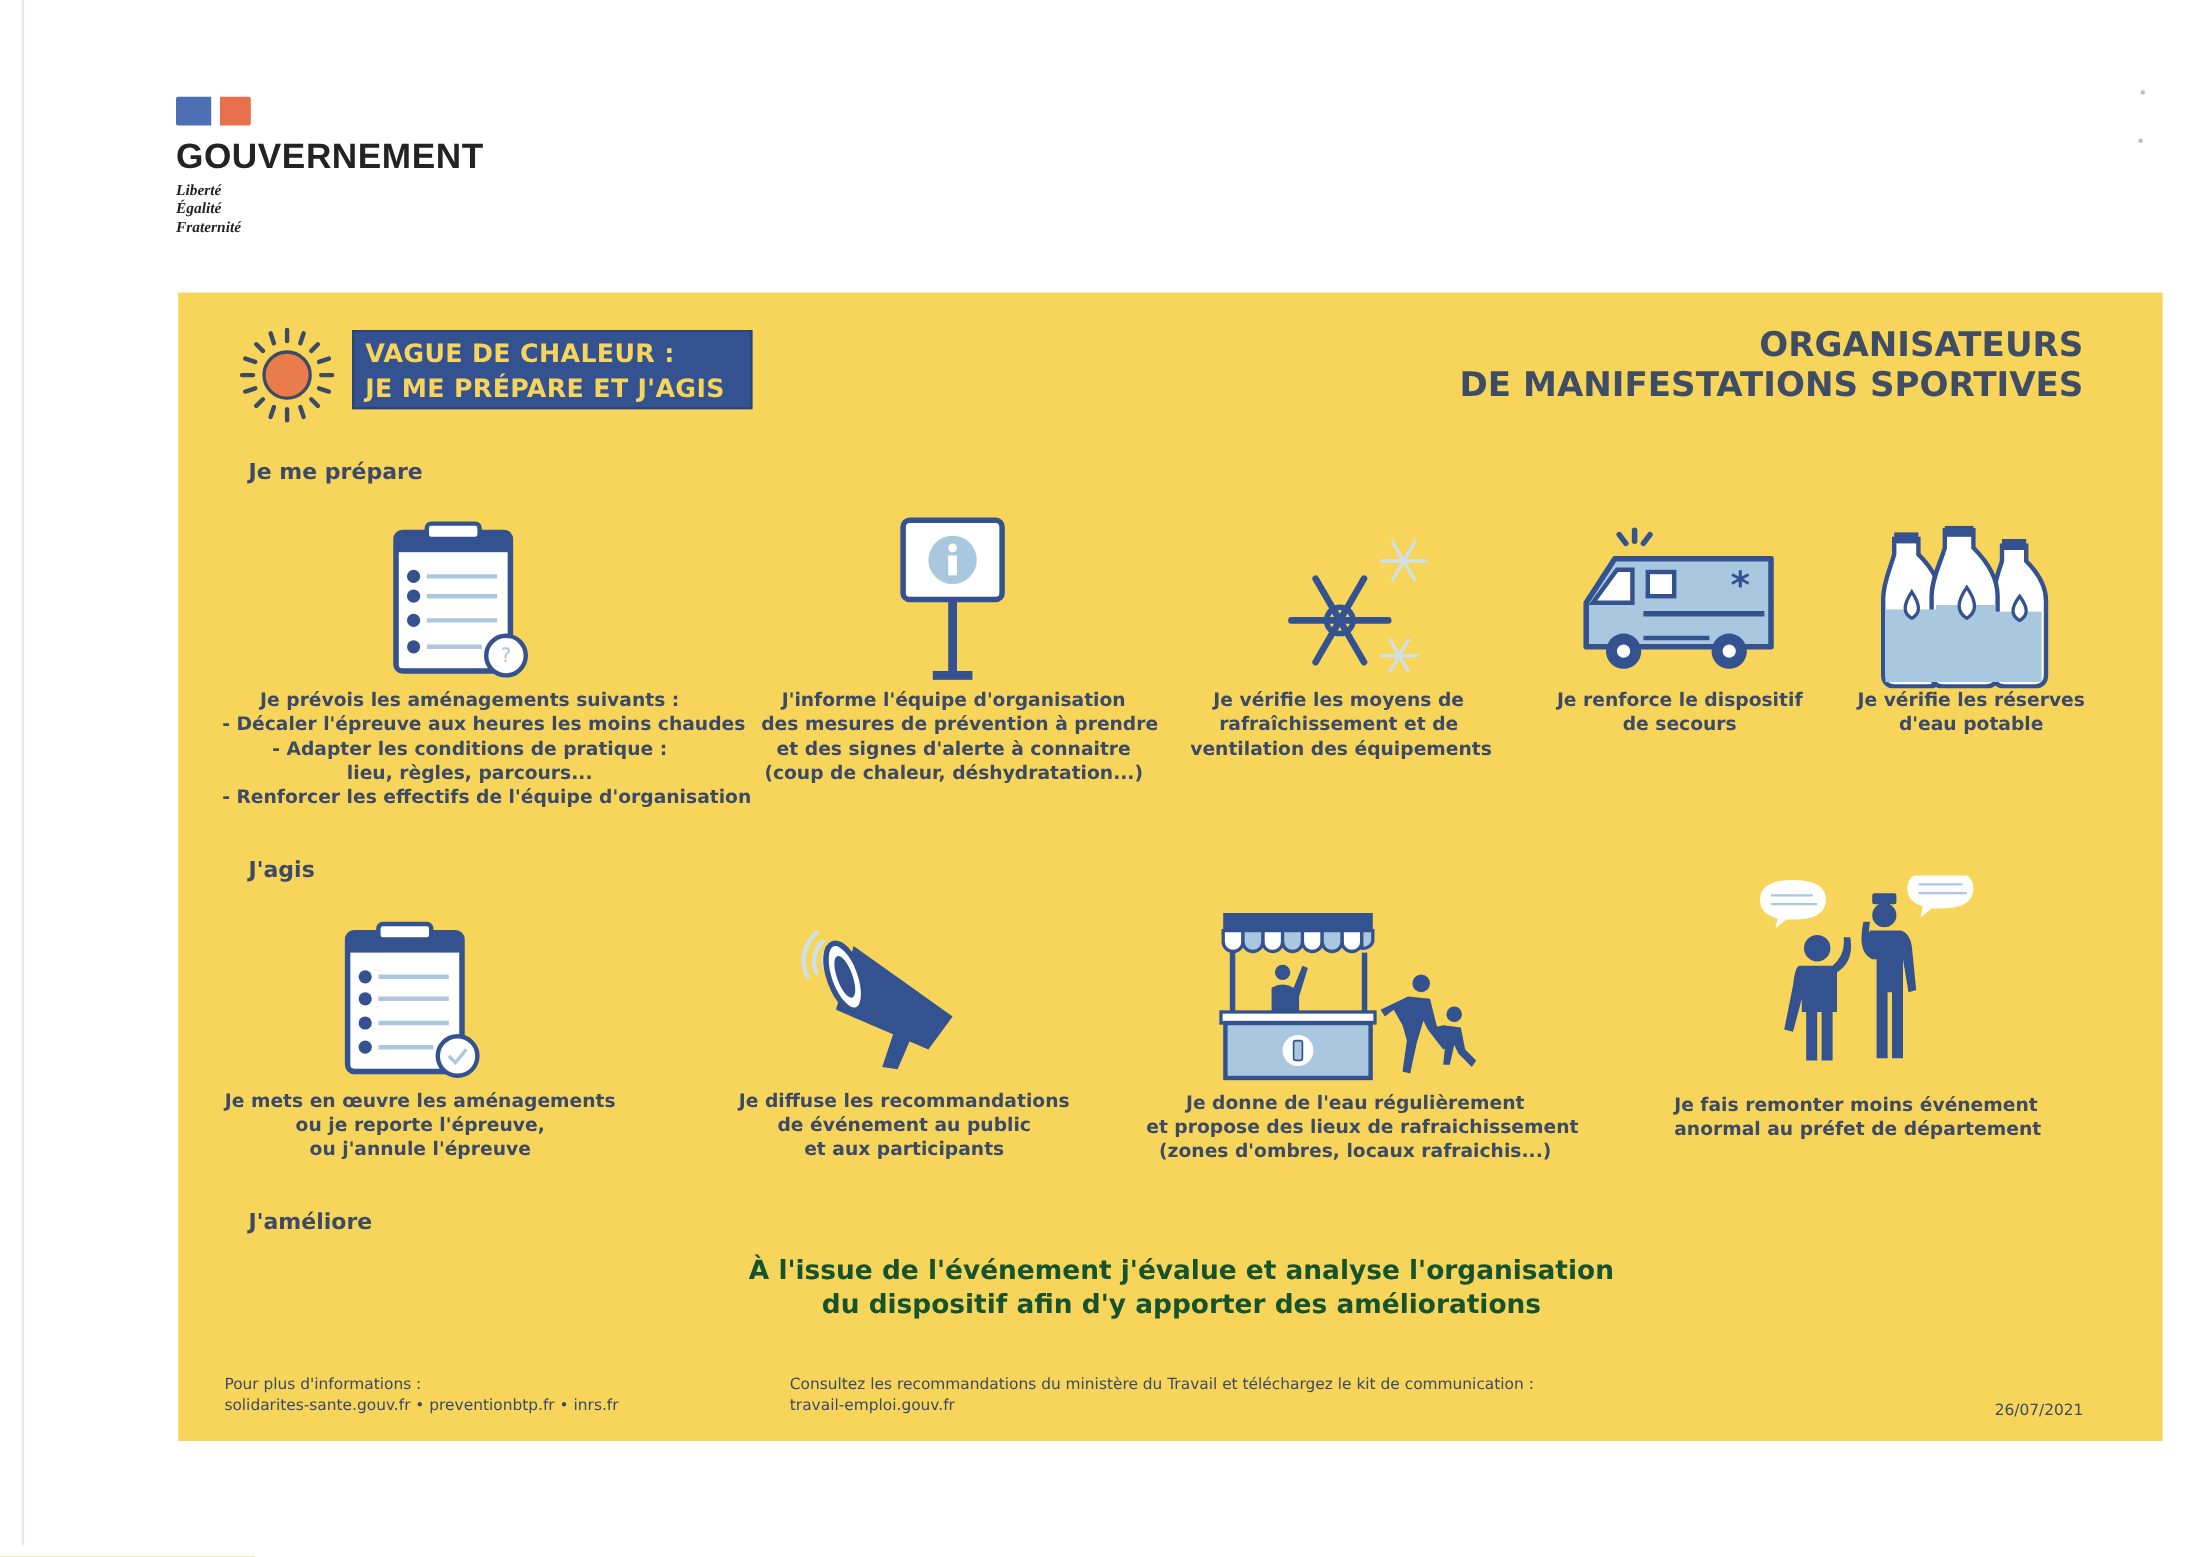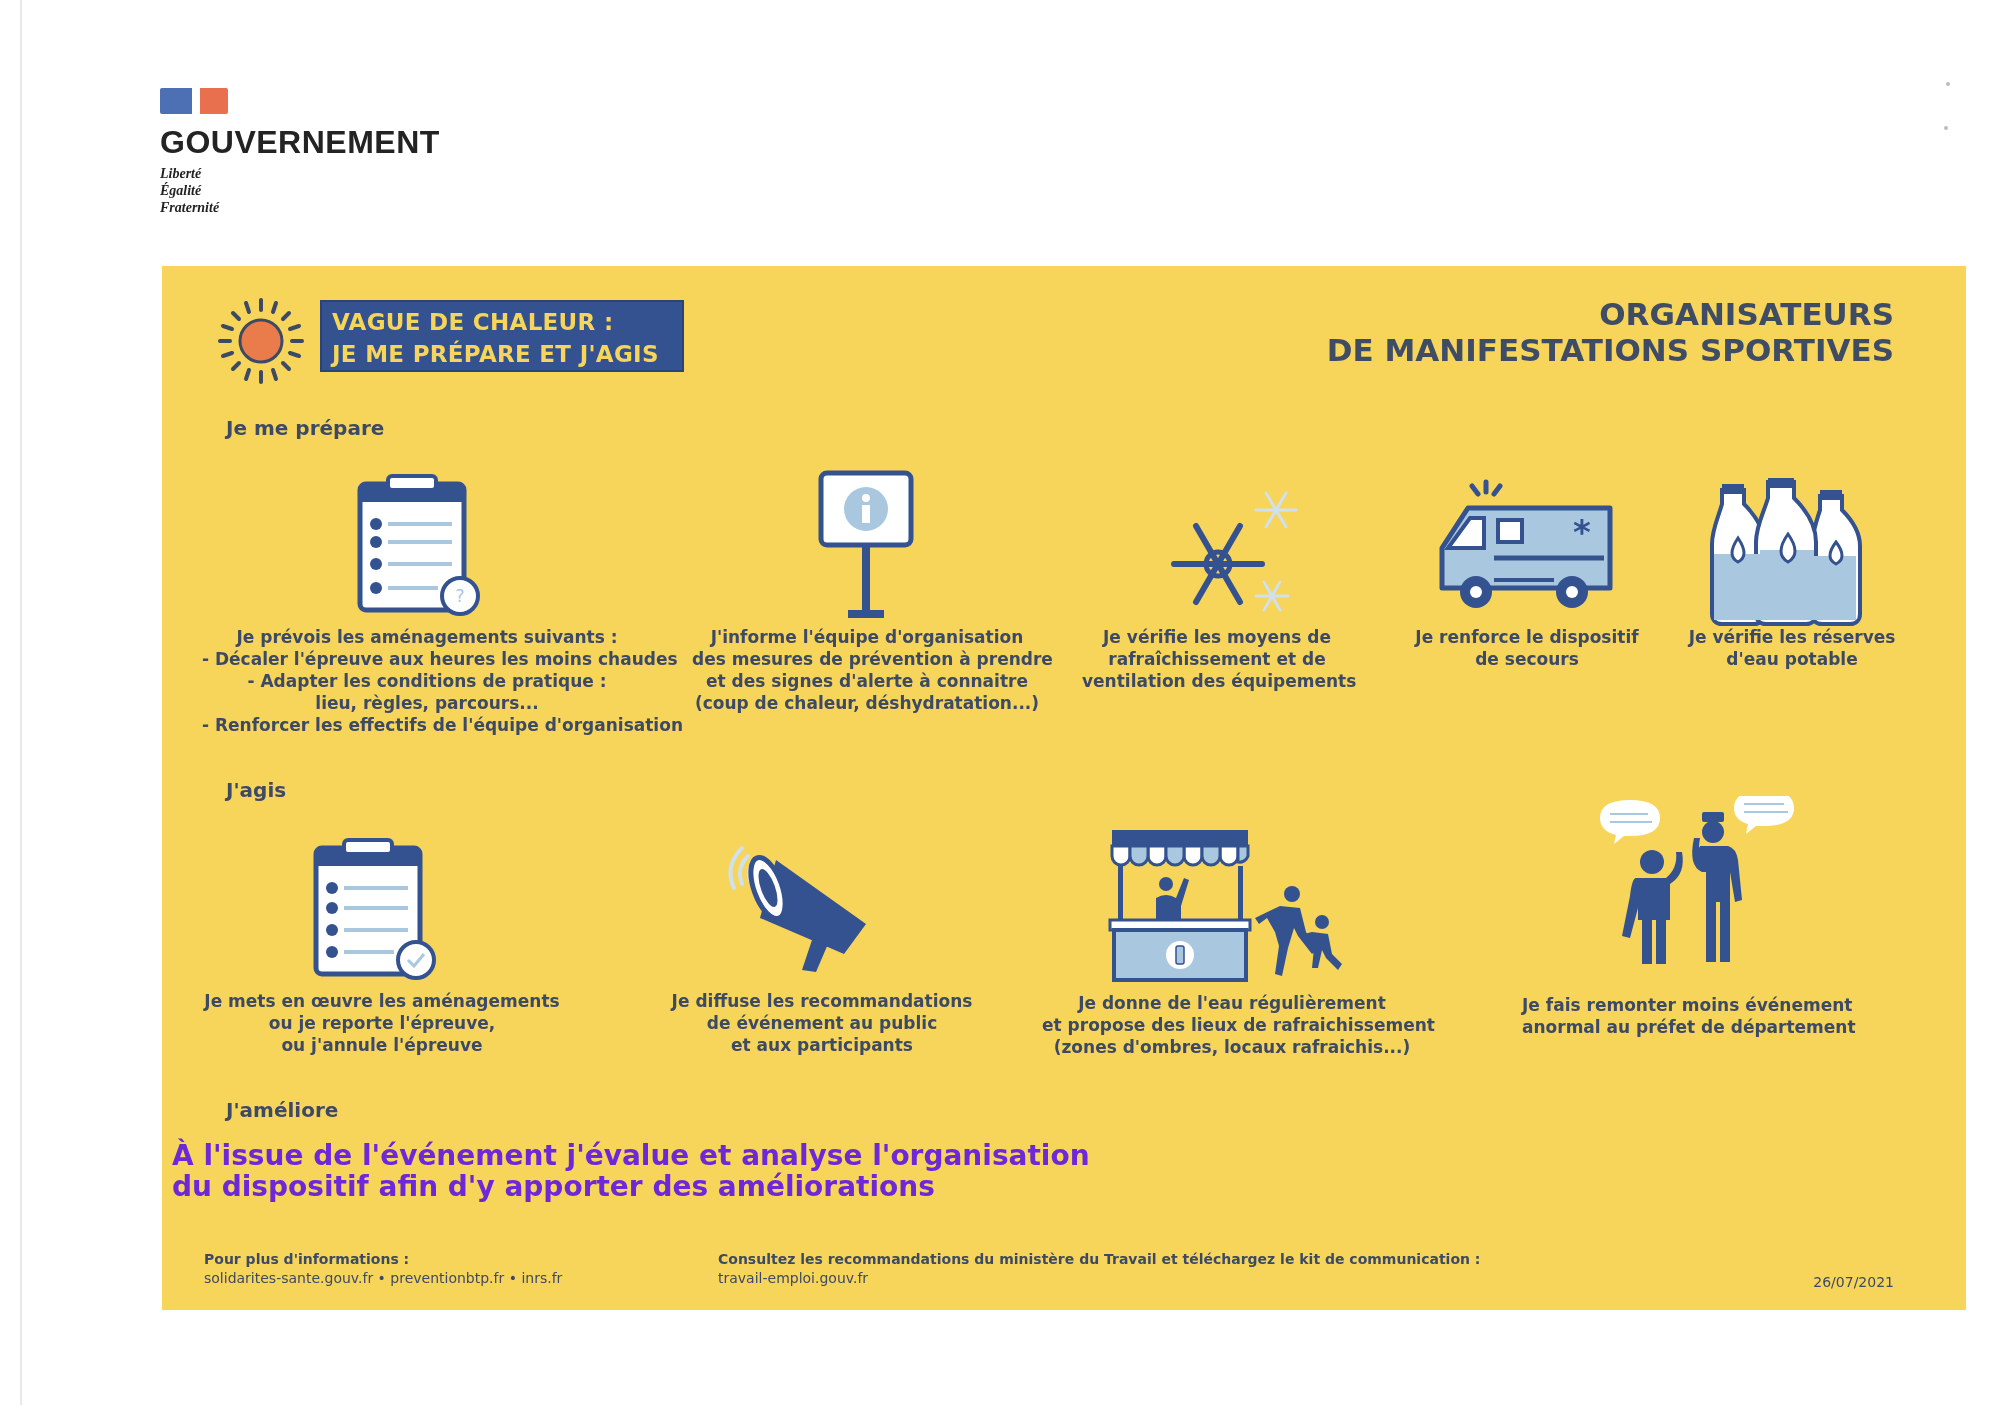--- a/index.html
+++ b/index.html
@@ -28,25 +28,25 @@
   .title-box { position:absolute; left:158px; top:34px; width:364px; height:72px; background:#33528f; border:2px solid #28447a; padding:4px 0 0 10px; box-sizing:border-box; }
   .title-box div { color:#f7d55a; font-weight:bold; font-size:23px; line-height:32px; letter-spacing:0.3px; }
 
   .audience { position:absolute; right:72px; top:30px; text-align:right; font-weight:bold; font-size:31px; line-height:36px; color:#3f4c66; }
 
   .section-h { position:absolute; font-weight:bold; font-size:20px; color:#3c4a66; }
 
   .caption { position:absolute; text-align:center; font-weight:bold; font-size:17px; line-height:22px; color:#3c4a66; }
   .caption div { white-space:nowrap; }
 
-  .conclusion { position:absolute; left:0; width:100%; top:874px; text-align:left; font-weight:bold; font-size:28px; line-height:31px; color:#6d28d9; }
+  .conclusion { position:absolute; left:0; width:100%; top:874px; text-align:center; font-weight:bold; font-size:24px; line-height:31px; color:#14532d; }
   .conclusion div { transform:translateX(10px); }
 
   .foot { position:absolute; font-size:14px; line-height:19px; color:#3c4a66; }
-  .foot .b { font-weight:bold; }
+  .foot .b { font-weight:normal; }
 
   svg { display:block; }
 </style>
 </head>
 <body>
 
 <div class="scan-line"></div>
 <div class="speck" style="left:1946px;top:82px;"></div>
 <div class="speck" style="left:1944px;top:126px;"></div>
 

